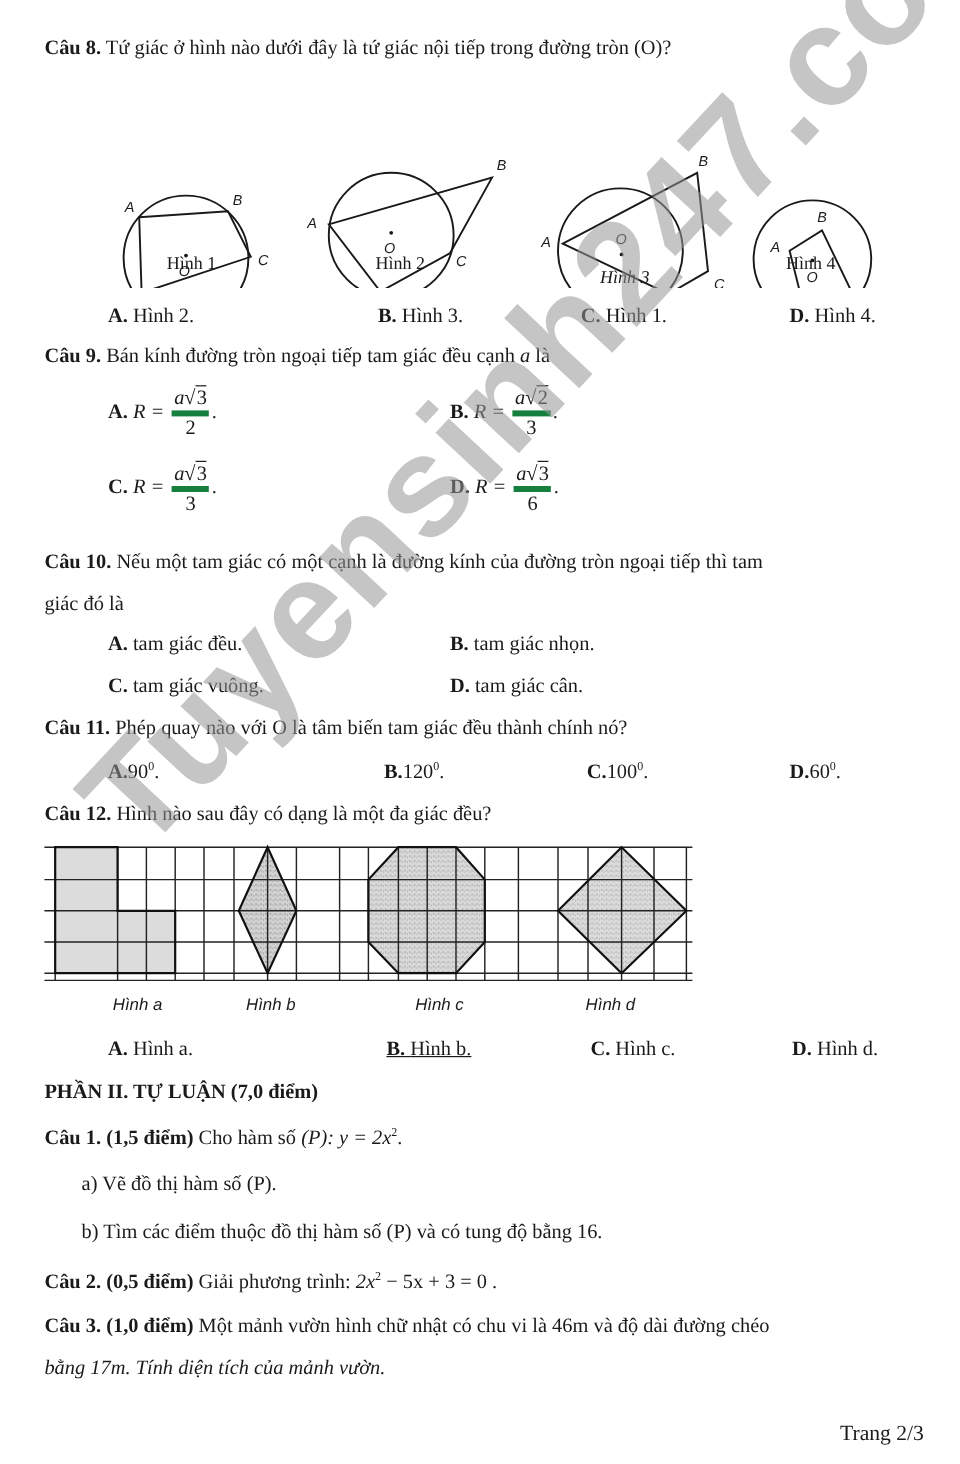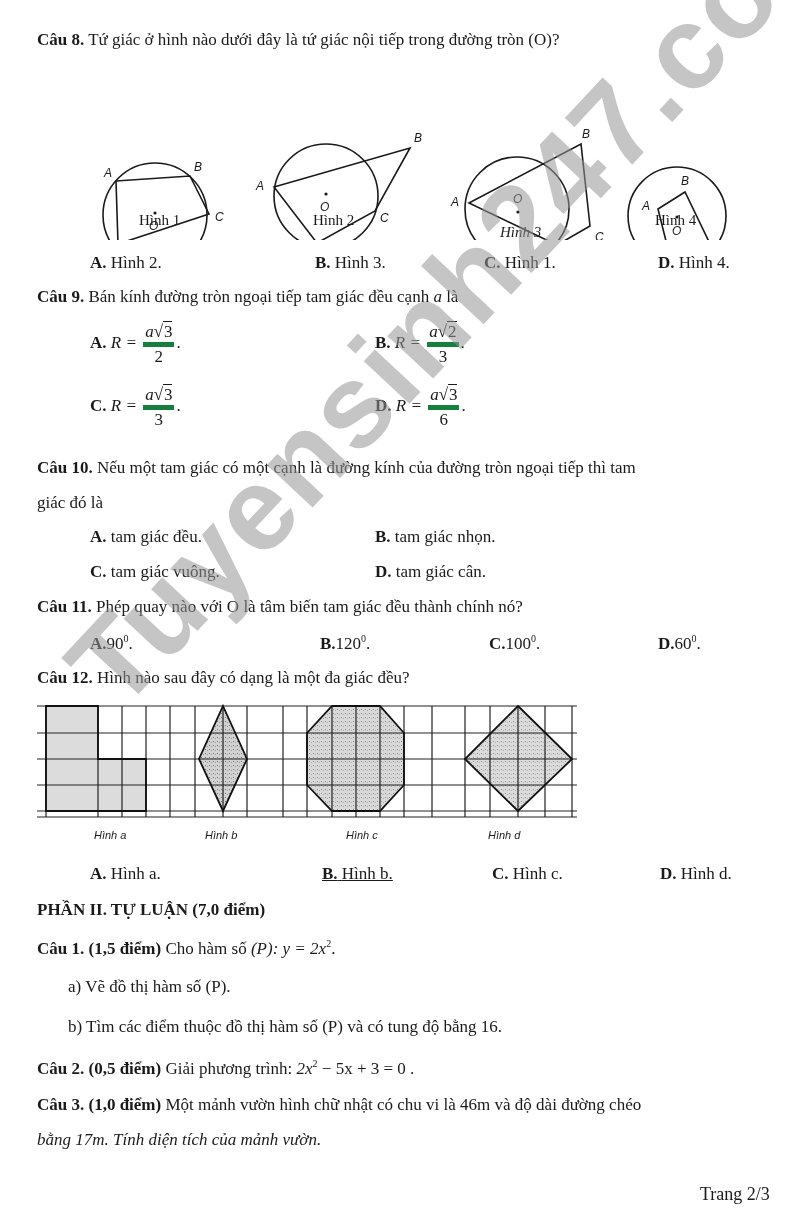--- a/index.html
+++ b/index.html
@@ -7,21 +7,21 @@
     width: 800px; height: 1220px; position: relative; overflow: hidden;
     font-family: "Liberation Serif", "DejaVu Serif", serif;
     color: #1a1a1a; font-size: 17px;
   }
   .abs { position: absolute; }
   .q { position: absolute; left: 37px; white-space: nowrap; line-height: 1.2; }
   .q b { font-weight: bold; }
   .opt { position: absolute; white-space: nowrap; }
   .opt b { font-weight: bold; }
   .cap { position: absolute; font-size: 15px; white-space: nowrap; }
-  .gcap { position: absolute; font-family: "Liberation Sans", sans-serif; font-style: italic; font-size: 11px; white-space: nowrap; }
+  .gcap { position: absolute; font-family: "Liberation Sans", sans-serif; font-style: italic; font-size: 14px; white-space: nowrap; }
   .frac { display: inline-block; vertical-align: middle; text-align: center; margin: 0 2px; }
   .frac .num { display: block; border-bottom: 5px solid #15803d; padding: 0 2px; line-height: 1.15; }
   .frac .den { display: block; line-height: 1.15; }
   .sqrt { border-top: 1px solid #1a1a1a; padding-left: 1px; }
   i { font-style: italic; }
   .watermark {
     position: absolute; left: 40px; top: 640px;
     font-family: "Liberation Sans", sans-serif; font-weight: bold;
     font-size: 118px; color: rgba(150,150,150,0.55);
     transform: rotate(-47deg); transform-origin: left top;

